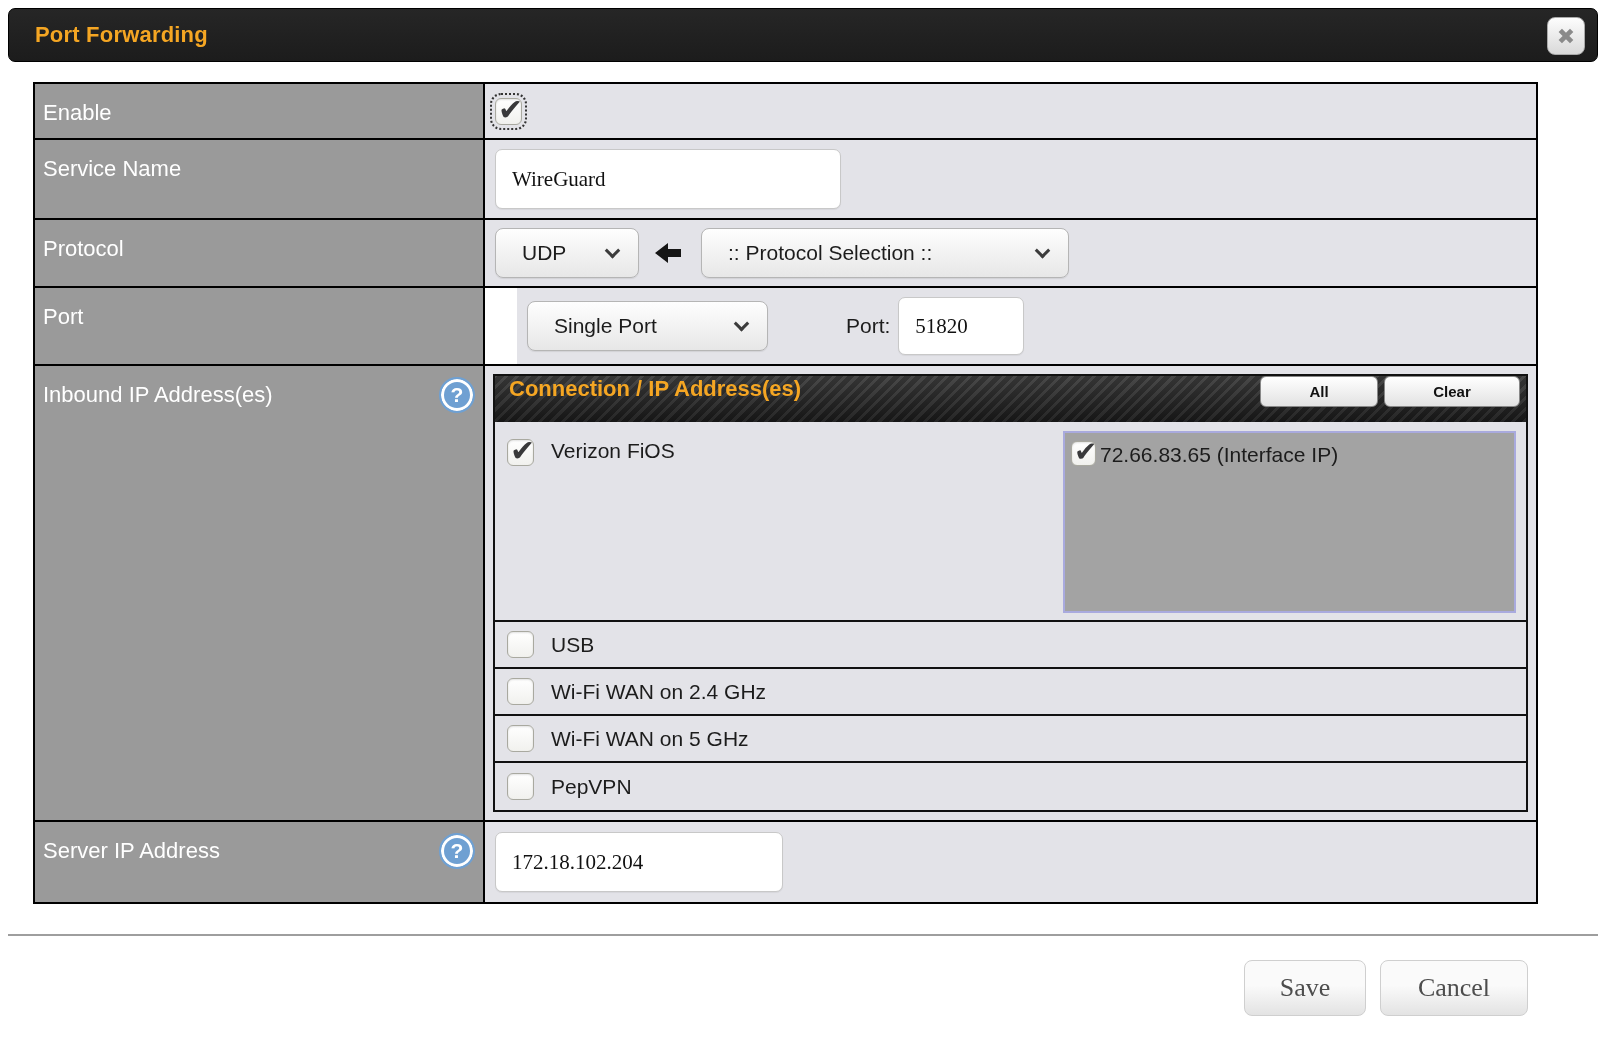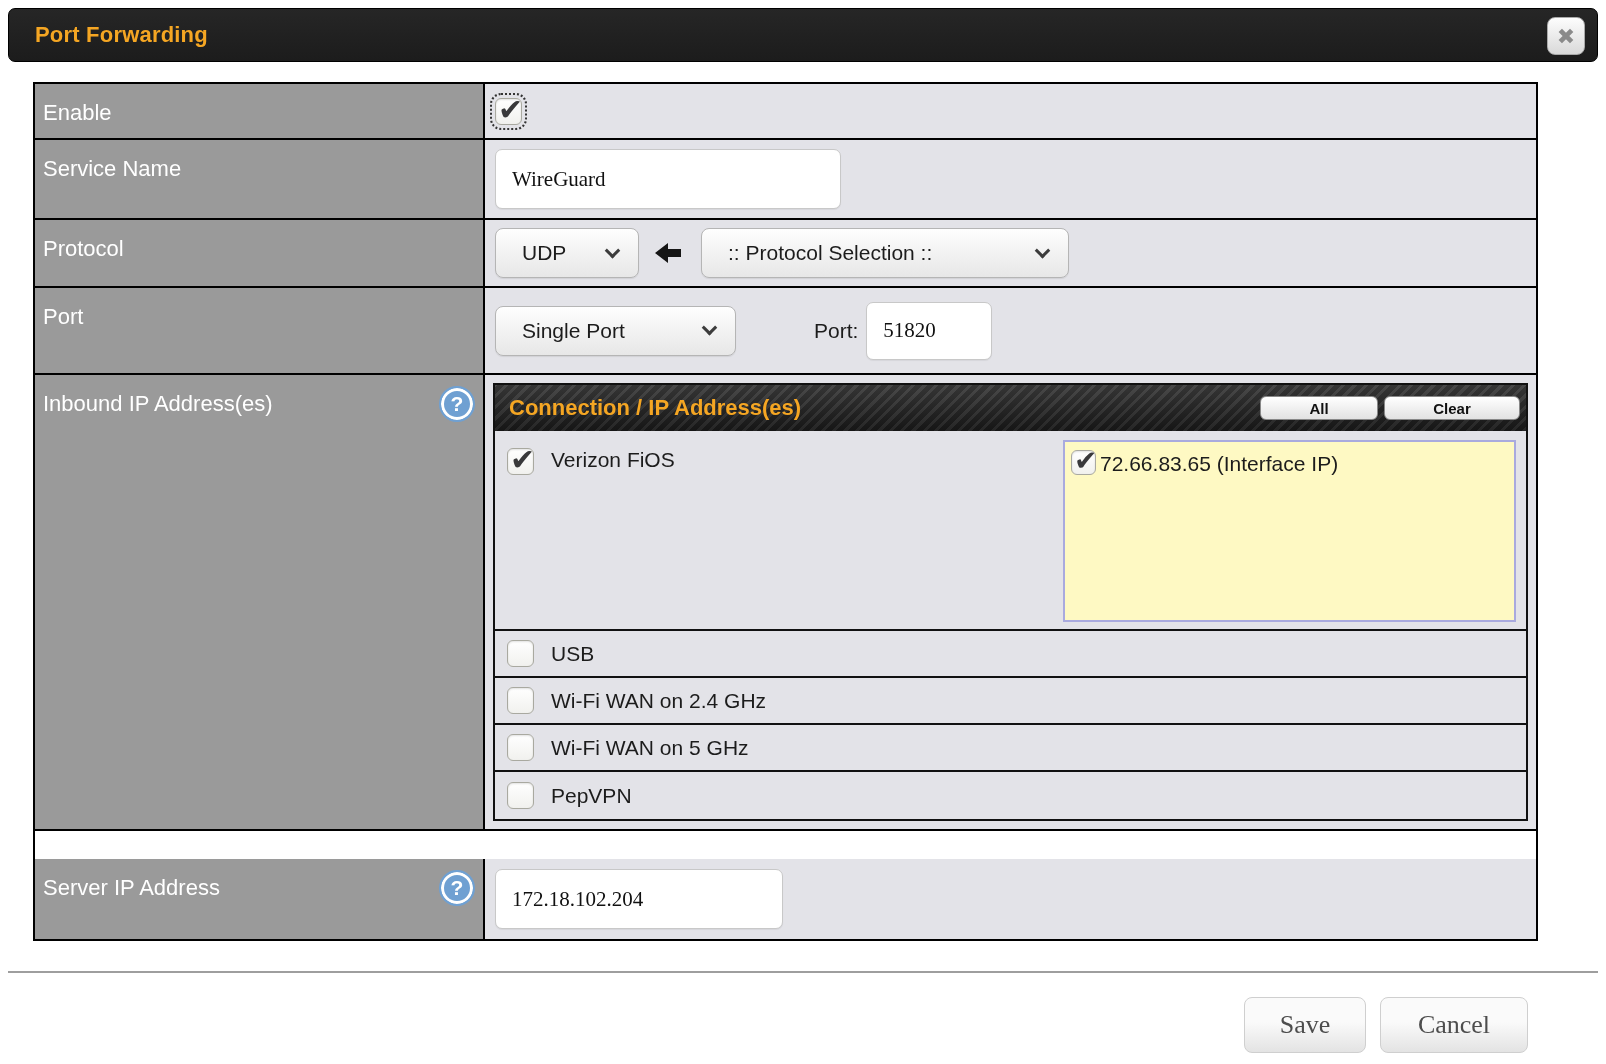--- a/index.html
+++ b/index.html
@@ -41,21 +41,21 @@
   
   .form-table {
     margin: 20px 0 0 33px;
     width: 1505px;
     border: 2px solid #000;
   }
   .frow {
     display: flex;
     border-bottom: 2px solid #000;
   }
-  .frow:last-child { border-bottom: none; margin-top: 28px; }
+  .frow:last-child { border-bottom: none; }
   .label-cell {
     position: relative;
     width: 450px;
     flex: 0 0 450px;
     background: #9a9a9a;
     color: #fff;
     font-size: 22px;
     padding: 14px 50px 14px 8px;
     border-right: 2px solid #000;
     line-height: 1.32;
@@ -64,21 +64,21 @@
     flex: 1;
     background: #e3e3e8;
     padding: 10px 10px;
     display: flex;
     align-items: center;
   }
 
   .row-enable   { height: 56px; }
   .row-service  { height: 80px; }
   .row-protocol { height: 68px; }
-  .row-port     { height: 87px; }
+  .row-port     { height: 78px; gap: 32px; }
   .row-server   { height: 80px; }
 
   
   .help-icon {
     position: absolute;
     right: 8px; top: 11px;
     width: 36px; height: 36px;
     border-radius: 50%;
     background: #6fa0d2;
     border: 2px solid #6fa0d2;
@@ -169,30 +169,29 @@
     border: 2px solid #111;
     background: #e3e3e8;
   }
   .conn-header {
     height: 46px;
     background-image:
       linear-gradient(rgba(255,255,255,.10), rgba(0,0,0,.28)),
       repeating-linear-gradient(315deg, #343434 0px, #343434 3px, #1e1e1e 3px, #1e1e1e 8px);
     background-color: #222;
     display: flex;
-    align-items: center;
     padding: 0 6px 0 14px;
   }
   .conn-header .panel-title {
     color: #f5a623;
     font-size: 22px;
     font-weight: bold;
   }
   .hdr-btn {
-    height: 24px;
+    height: 31px;
     border: 1px solid #888;
     border-radius: 6px;
     background: linear-gradient(#ffffff, #e2e2e2);
     color: #111;
     font-size: 15px;
     font-weight: bold;
     cursor: pointer;
     font-family: "Liberation Sans", sans-serif;
   }
   .btn-all   { width: 118px; margin-left: auto; }
@@ -214,21 +213,21 @@
   }
   .conn-label {
     font-size: 21px;
     color: #1c1c1c;
     margin-left: 17px;
   }
   .ip-listbox {
     margin: -8px 0 0 auto;
     width: 453px;
     height: 182px;
-    background: #fef9c3;
+    background: #a3a3a3;
     border: 2px solid #a9aade;
     padding: 8px 6px;
     display: flex;
     align-items: flex-start;
     overflow: hidden;
   }
   .ip-listbox .cb { width: 25px; height: 25px; flex: 0 0 25px; }
   .ip-listbox .cb.checked::after { font-size: 28px; top: -7px; left: 2px; }
   .ip-label { font-size: 21px; color: #1c1c1c; margin-left: 4px; padding-top: 2px; }
 

